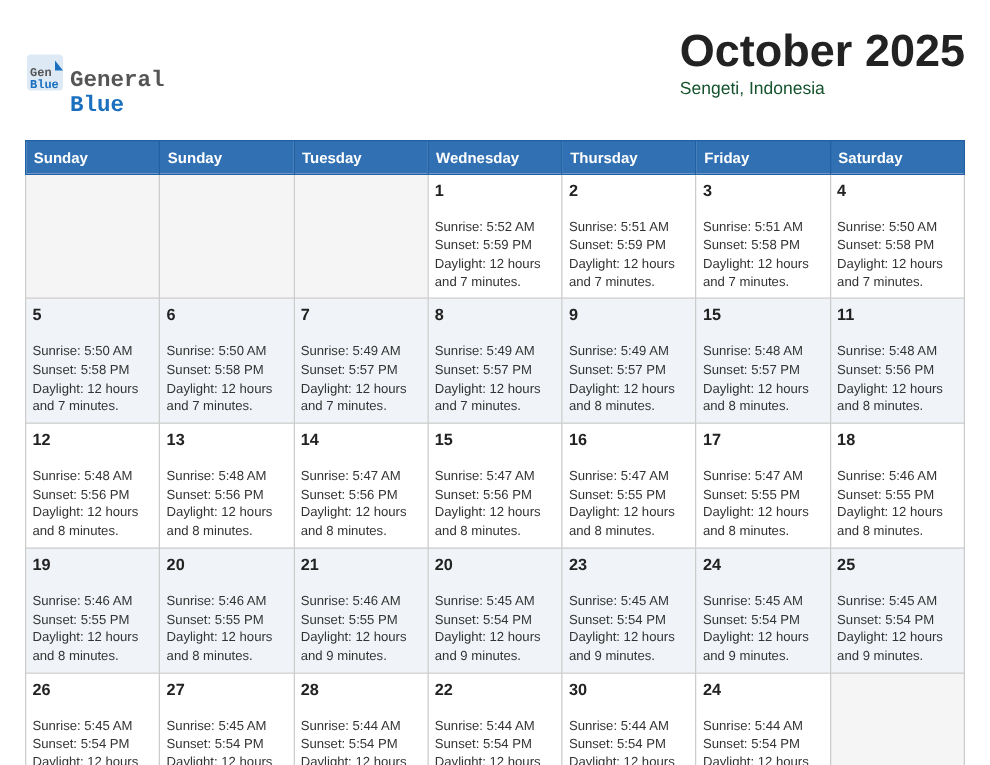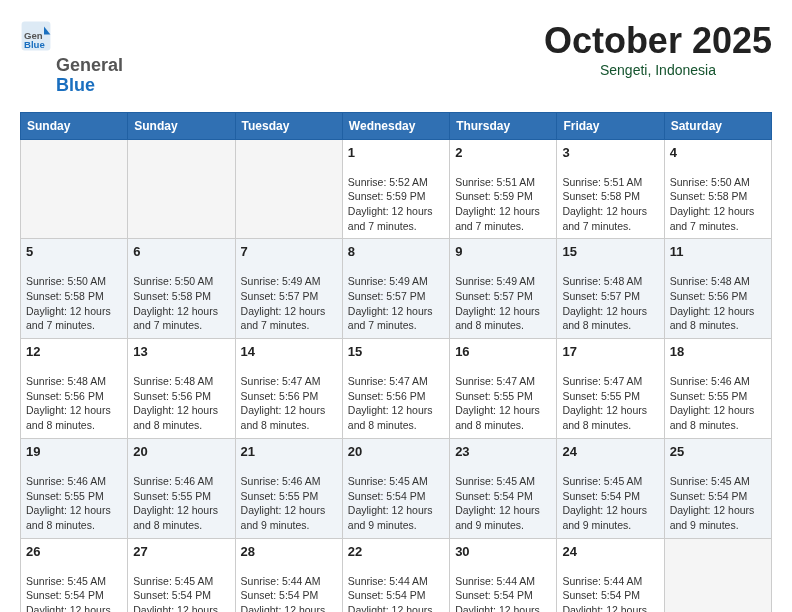--- a/index.html
+++ b/index.html
@@ -11,38 +11,40 @@
       padding: 20px;
     }
     .header {
       display: flex;
       justify-content: space-between;
       align-items: flex-start;
       margin-bottom: 16px;
     }
     .logo {
       display: flex;
+      align-items: center;
+      font-family: Liberation Mono, monospace;
     }
     .logo-text {
       display: flex;
       flex-direction: column;
       font-size: 18px;
       font-weight: bold;
       line-height: 1.1;
       margin-top: 36px;
     }
     .logo-general { color: #555; }
     .logo-blue { color: #1a6fbf; }
     .logo-icon {
       width: 32px;
       height: 32px;
       margin-right: 4px;
     }
     .title-block {
-      text-align: center;
+      text-align: left;
     }
     .month-title {
       font-size: 36px;
       font-weight: bold;
       color: #222;
     }
     .subtitle {
       font-size: 14px;
       color: #14532d;
     }

